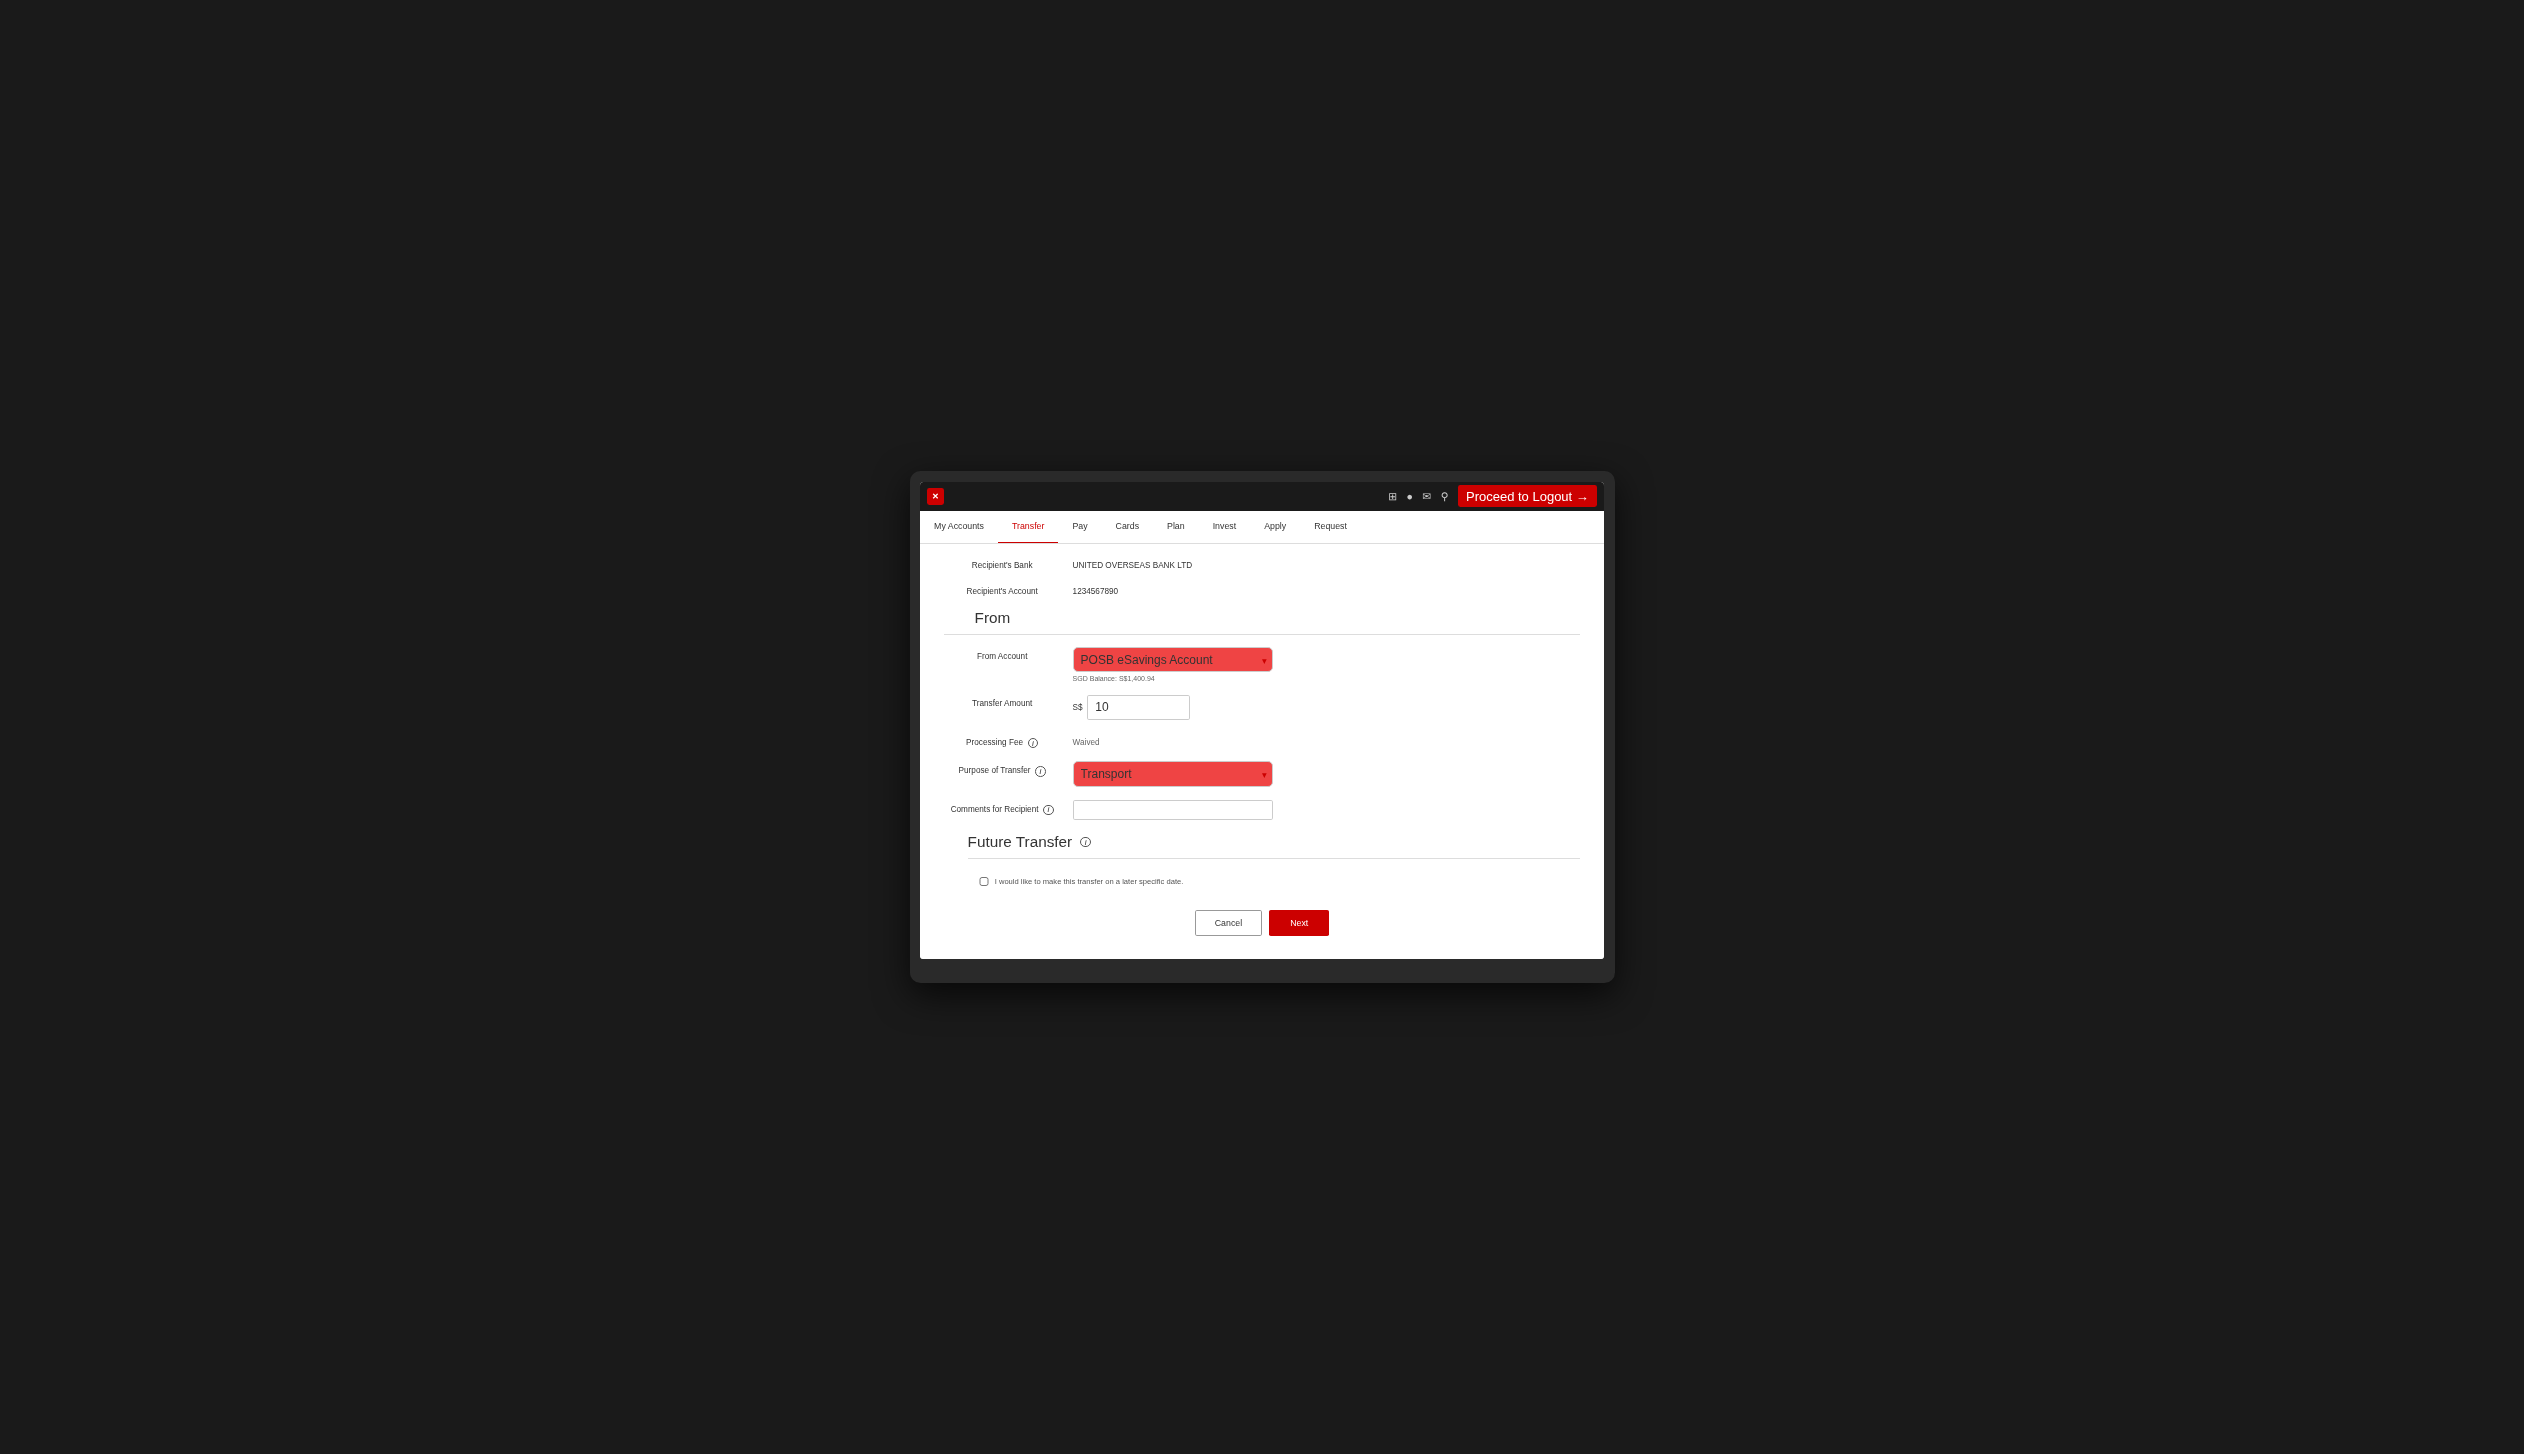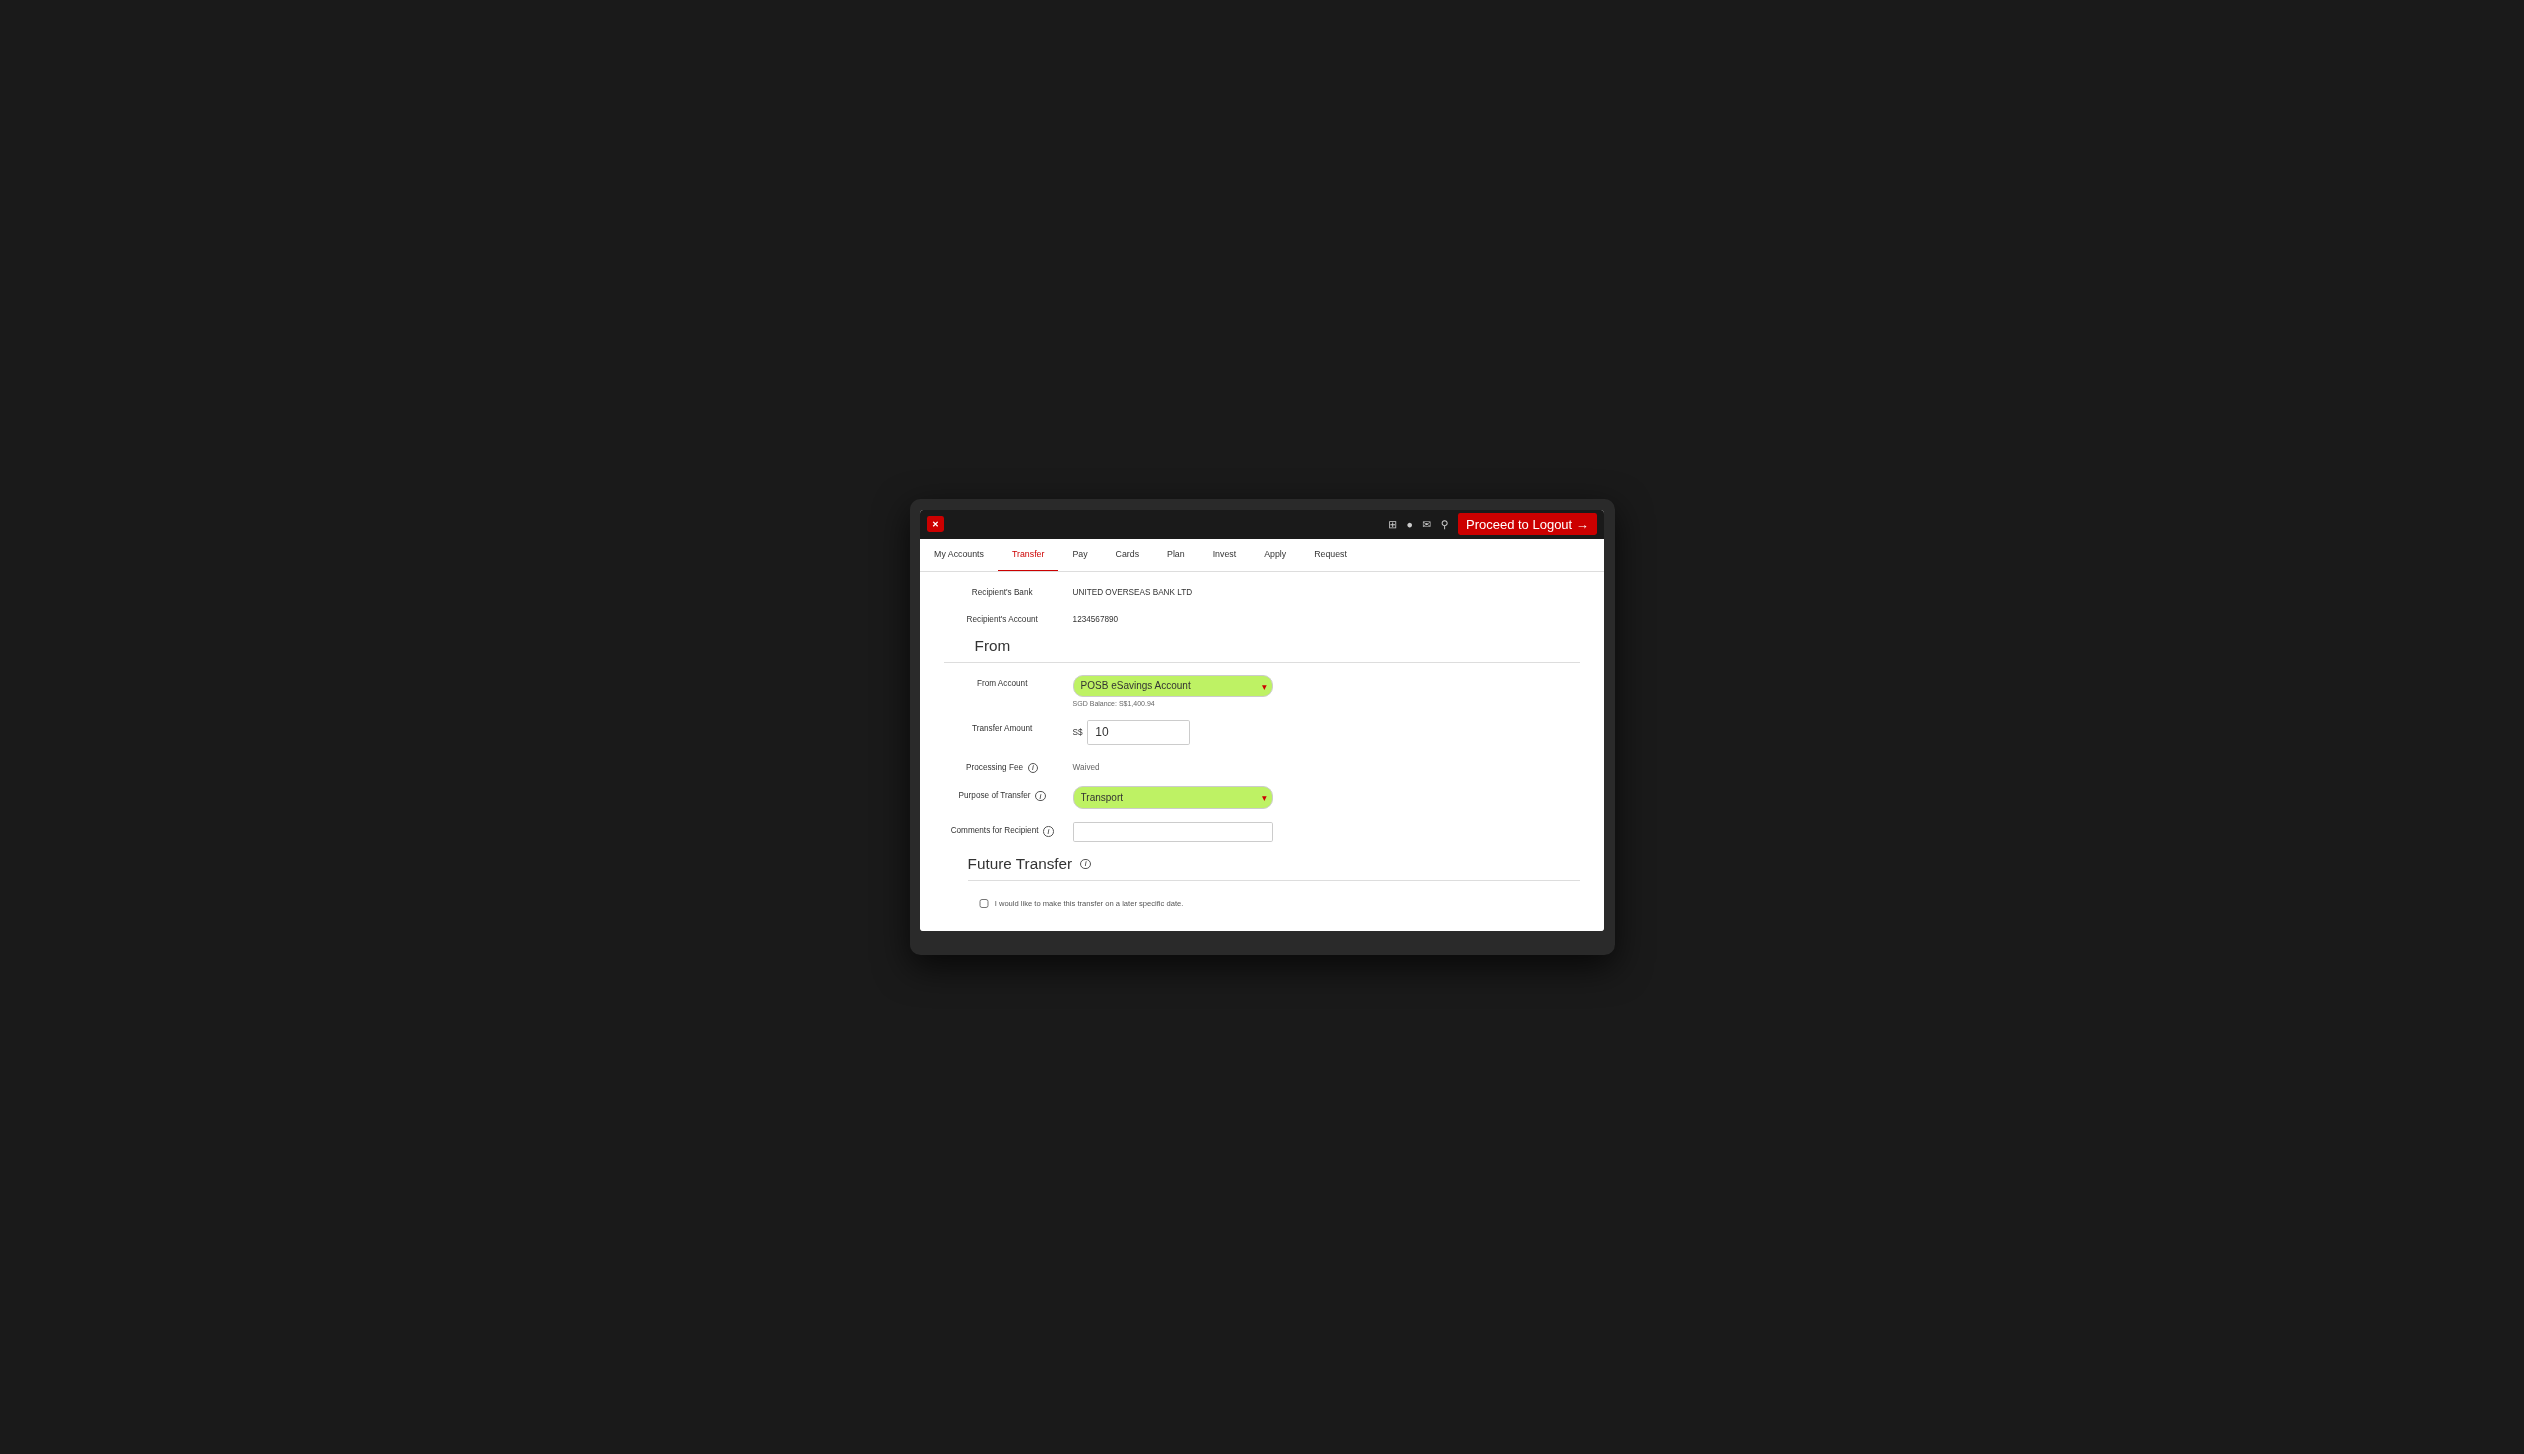--- a/index.html
+++ b/index.html
@@ -129,25 +129,25 @@
       padding-left: 31px;
     }
     .select-wrapper {
       position: relative;
       width: 200px;
     }
     .select-field {
       width: 100%;
       padding: 4.7px 21px 4.7px 7px;
       border: 0.6px solid #ccc;
-      border-radius: 10px;
-      font-size: 10px;
+      border-radius: 5px;
+      font-size: 12px;
       color: #333;
       appearance: none;
-      background: #bef264;
+      background: #ef4444;
       cursor: pointer;
     }
     .select-arrow {
       position: absolute;
       right: 5.9px;
       top: 50%;
       transform: translateY(-50%);
       color: #cc0000;
       font-size: 9.4px;
       pointer-events: none;
@@ -363,17 +363,21 @@
           <h2 class="future-title">Future Transfer</h2>
           <span class="info-icon">i</span>
         </div>
         <hr class="section-divider">
         <div class="checkbox-row">
           <input type="checkbox" class="checkbox-input" style="">
           <label class="checkbox-label">I would like to make this transfer on a later specific date.</label>
         </div>
       </div>
 
+      <div class="button-row">
+        <button class="cancel-btn">Cancel</button>
+        <button class="next-btn">Next</button>
+      </div>
 
     </div>
   </div>
 </div>
 
 
 </body></html>

